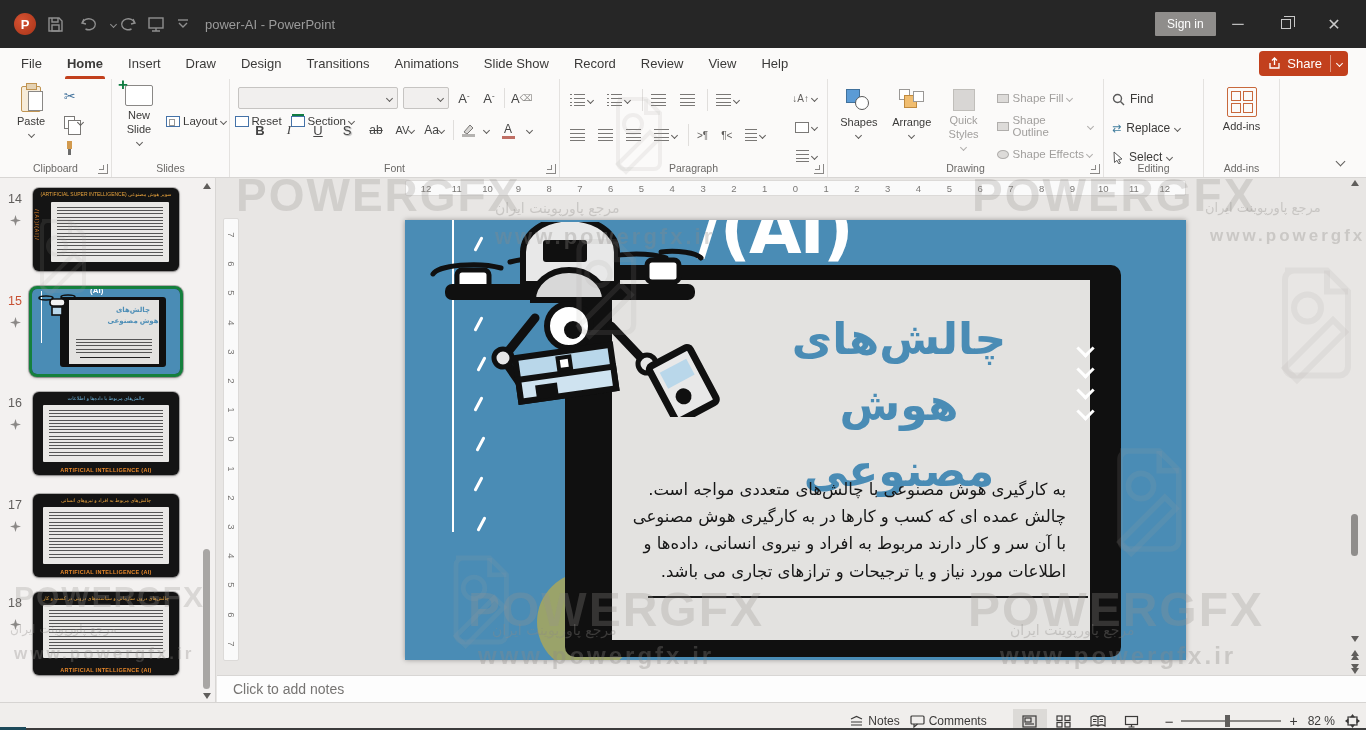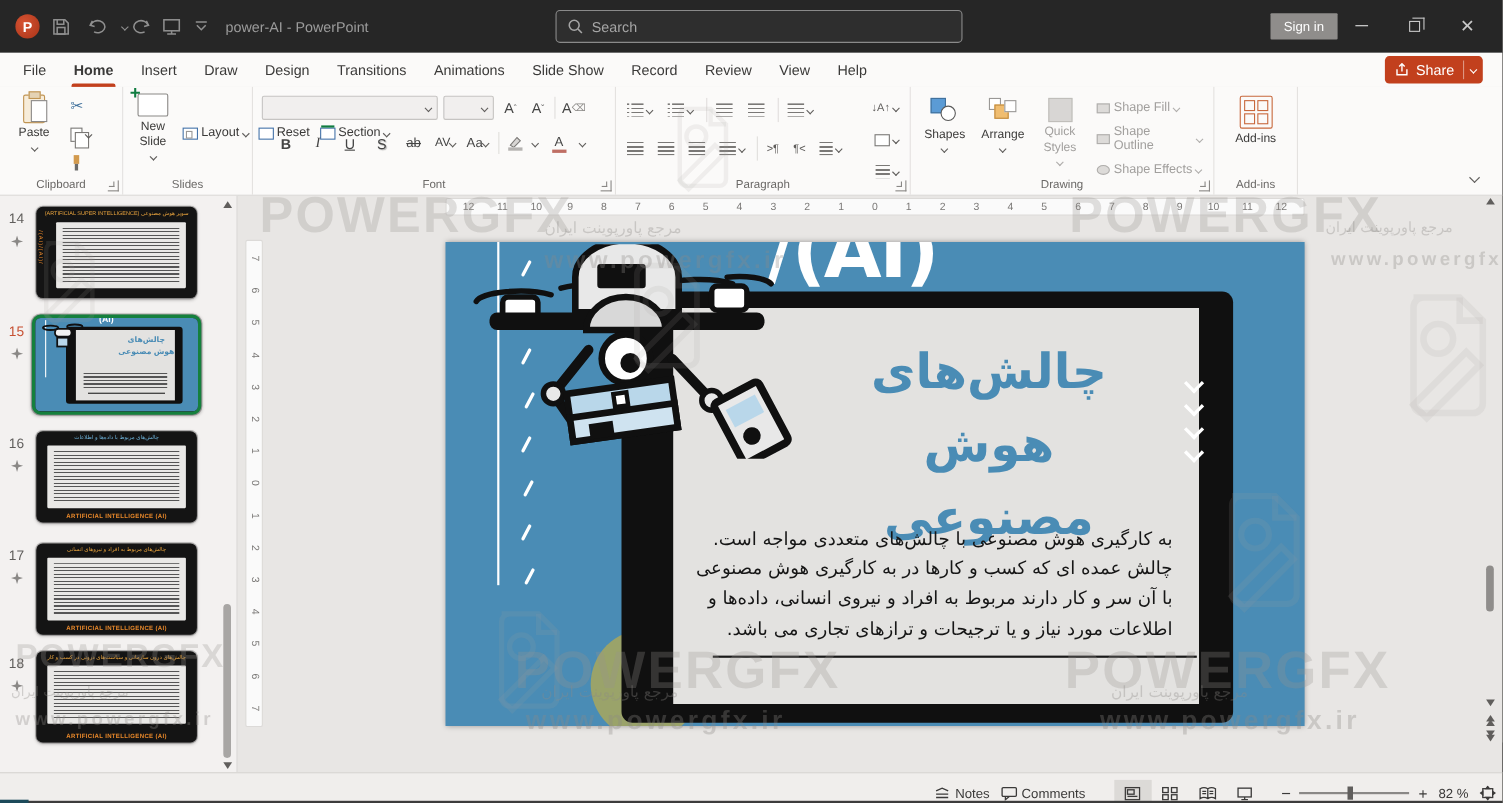--- a/index.html
+++ b/index.html
@@ -209,27 +209,20 @@
           <path d="M9 12 v3 M5 15 h8"></path>
         </svg>
     </div>
     <div class="qat" style="left:168px">
       <svg class="ic" width="14" height="10" viewBox="0 0 14 10">
           <path d="M2 1 h10"></path>
           <path d="M3 4 l4 4 l4 -4"></path>
         </svg>
     </div>
     <div class="app-title">power-AI - PowerPoint</div>
-    <div class="searchbox">
-      <svg class="ic" width="14" height="14" viewBox="0 0 14 14" style="stroke:#a5a5a5;fill:none;stroke-width:1.4">
-          <circle cx="6" cy="6" r="4.5"></circle>
-          <path d="M9.5 9.5 L13 13"></path>
-        </svg>
-      <span>Search</span>
-    </div>
     <div class="signin">Sign in</div>
     <div class="wbtn" style="left:1221px">─</div>
     <div class="wbtn" style="left:1269px">
         <span class="wrestore"></span>
       </div>
     <div class="wbtn" style="left:1317px; font-size:16px">✕</div>
   </div>
 
   <div class="tabrow">
     <div class="rtab">File</div>
@@ -463,20 +456,44 @@
               <span class="dq" style="border-radius:50%"></span>
               <span>Shape Effects</span>
               <span class="chev dis"></span>
             </div>
         </div>
       </div>
       <div class="rgroup-label">Drawing</div>
       <div class="launcher"></div>
     </div>
 
+    <div class="rgroup" style="width:100px">
+      <div style="display:flex;flex-direction:column;gap:5px;margin-top:2px">
+        <div class="edit-btn">
+          <svg class="ic" width="13" height="13" viewBox="0 0 13 13" style="stroke:#5b5b5b;fill:none;stroke-width:1.4">
+              <circle cx="5.5" cy="5.5" r="4"></circle>
+              <path d="M8.5 8.5 L12 12"></path>
+            </svg>
+          <span>Find</span>
+        </div>
+        <div class="edit-btn">
+          <span style="color:#3f7c9c;font-size:11px">⇄</span>
+          <span>Replace</span>
+          <span class="chev"></span>
+        </div>
+        <div class="edit-btn">
+          <svg class="ic" width="12" height="13" viewBox="0 0 12 13" style="stroke:#5b5b5b;fill:#fff;stroke-width:1">
+              <path d="M2 1 L10 8 L6.5 8.5 L8.5 12 L6.8 12.8 L5 9.3 L2.5 11.5 z"></path>
+            </svg>
+          <span>Select</span>
+          <span class="chev"></span>
+        </div>
+      </div>
+      <div class="rgroup-label">Editing</div>
+    </div>
 
     <div class="rgroup" style="width:76px">
       <div class="bigbtn" style="margin:2px auto 0">
         <span class="addins-ico">
             <i></i>
             <i></i>
             <i></i>
             <i></i>
           </span>
         <span class="lbl">Add-ins</span>
@@ -707,20 +724,23 @@
     <div class="dbl" style="margin-top:8px">
       <div class="tri-up"></div>
         <div class="tri-up" style="margin-top:-3px"></div>
     </div>
     <div class="dbl" style="margin-top:4px">
       <div class="tri-down"></div>
         <div class="tri-down" style="margin-top:-3px"></div>
     </div>
   </div>
 
+  <div class="notesbar">
+    <span>Click to add notes</span>
+  </div>
 
   <div class="statusbar">
     <div class="sb-right">
       <span style="display:flex;align-items:center;gap:4px">
         <svg class="ic" width="15" height="12" viewBox="0 0 15 12" style="stroke:#3b3a39;fill:none;stroke-width:1.2">
             <path d="M2 4 L7.5 1.5 L13 4"></path>
             <path d="M2 7 H13 M2 10 H13"></path>
           </svg>
         <span>Notes</span>
       </span>

